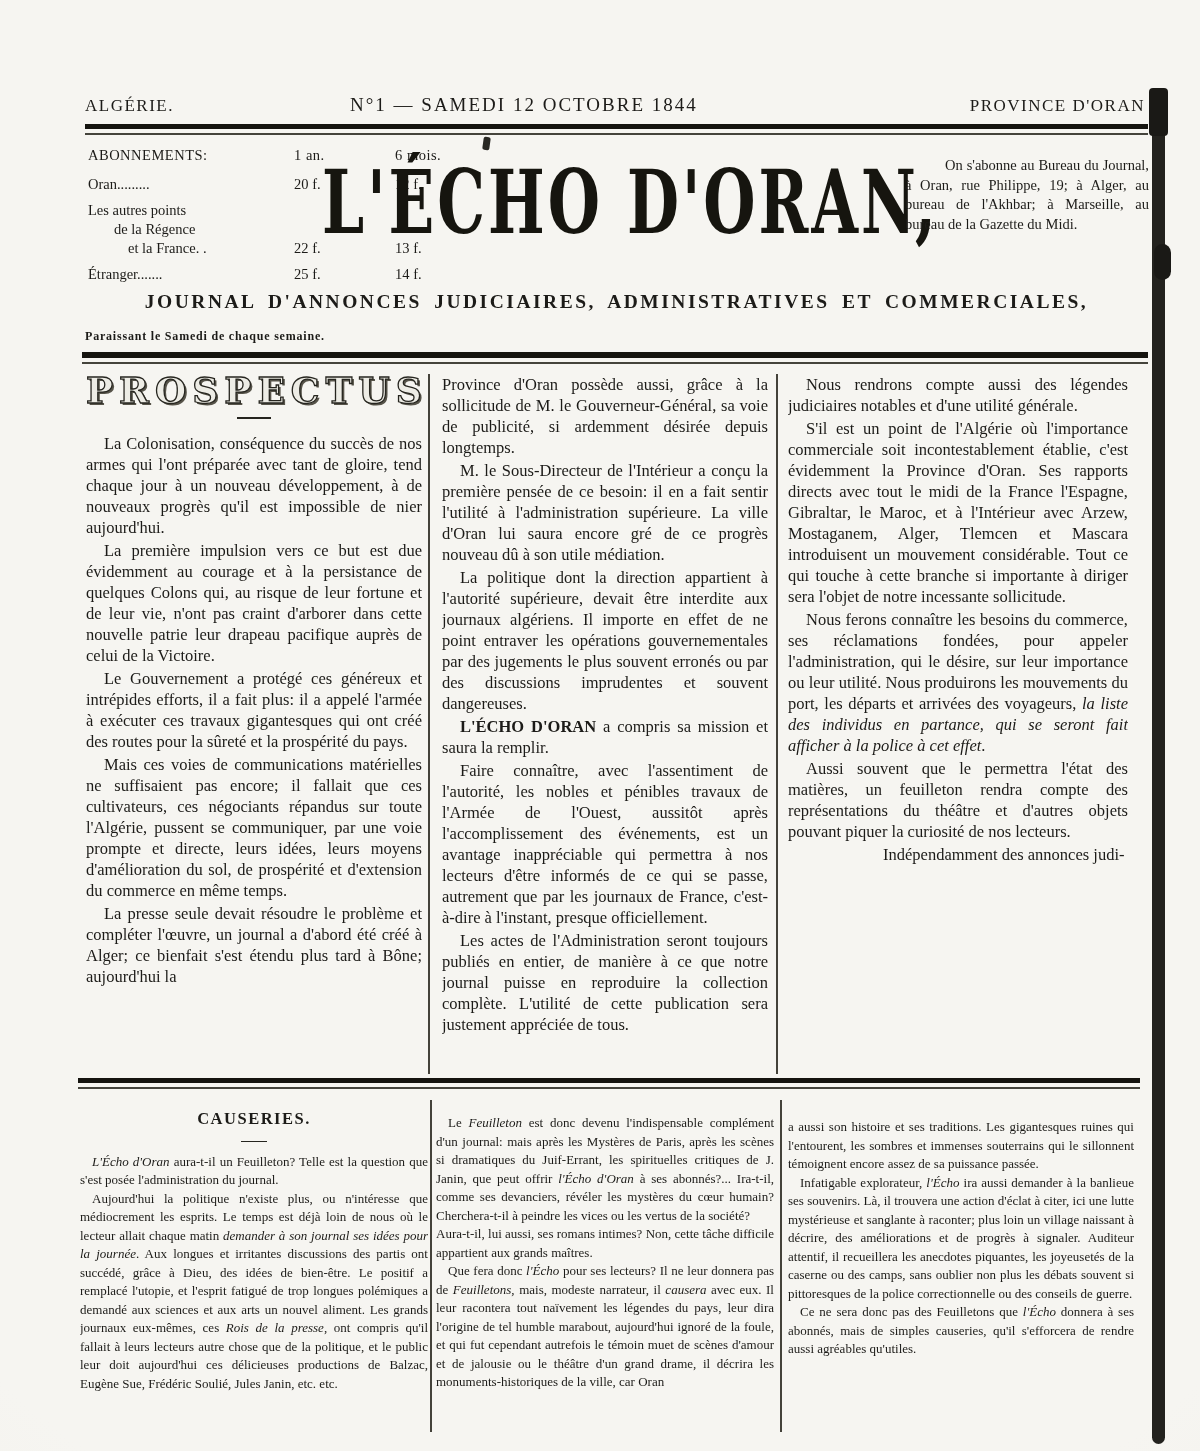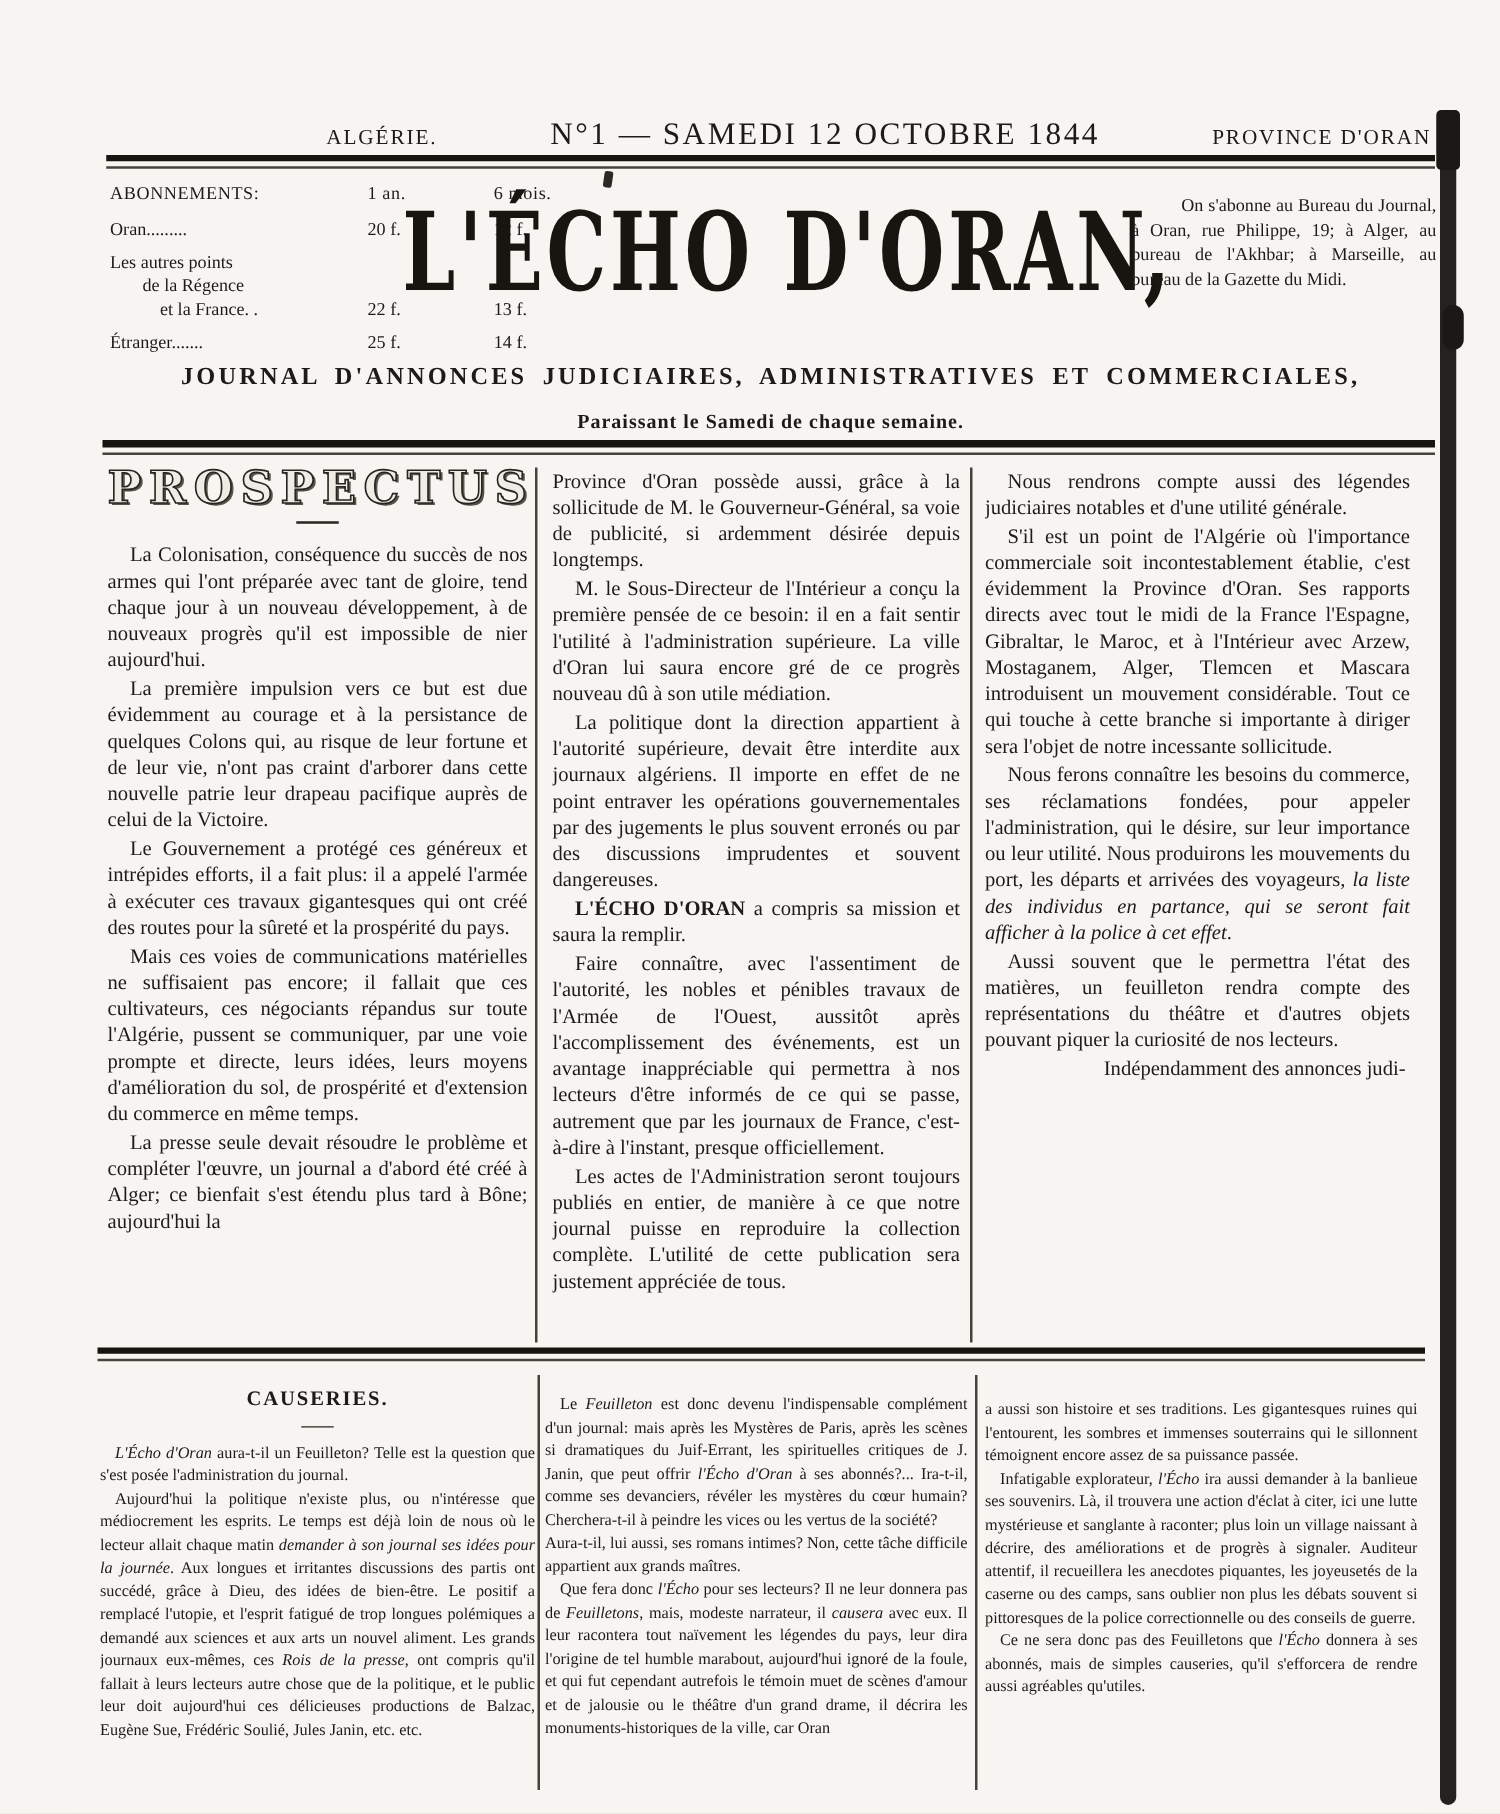--- a/index.html
+++ b/index.html
@@ -3,42 +3,42 @@
 <meta charset="utf-8">
 <style>
   html,body{margin:0;padding:0;background:#dddcd6;}
   .page{
     position:relative;width:1200px;height:1451px;margin:0 auto;overflow:hidden;
     background:radial-gradient(140% 120% at 50% 45%, #f6f5f1 55%, #eeece5 90%, #e6e4db 100%);
     font-family:"Liberation Serif", serif;color:#1c1b18;
   }
   
   .header-row{position:absolute;top:94px;left:85px;width:1060px;display:flex;align-items:baseline;}
-  .h-left{flex:1;text-align:right;font-size:17px;letter-spacing:1.5px;}
-  .h-center{flex:2;text-align:right;font-size:25px;letter-spacing:2px;}
+  .h-left{flex:1;text-align:left;font-size:17px;letter-spacing:1.5px;}
+  .h-center{flex:2;text-align:left;font-size:19px;letter-spacing:2px;}
   .h-right{flex:1;text-align:right;font-size:17px;letter-spacing:1.5px;}
   .rule{position:absolute;background:#15140f;}
   .rule-a {top:124px;left:85px;width:1063px;height:5px;}
   .rule-a2{top:133px;left:85px;width:1063px;height:2px;background:#45443c;}
   
   .rates{position:absolute;left:88px;top:146px;width:310px;font-size:14.5px;line-height:19px;}
   .rates-row{display:grid;grid-template-columns:160px 55px 70px;margin-bottom:7px;gap:46px;}
   .rates-head{margin-bottom:10px;letter-spacing:0.5px;}
   .r-an,.r-mois{align-self:end;}
   .ln{display:block;}
   .ind1{padding-left:26px;}
   .ind2{padding-left:40px;}
   .paper-title{
     position:absolute;left:322px;top:152px;width:580px;text-align:center;white-space:nowrap;
     font-family:"DejaVu Serif", serif;font-weight:700;font-size:60px;letter-spacing:3px;
     transform:scaleY(1.45);transform-origin:top center;color:#16150f;
   }
   .office{position:absolute;left:905px;top:156px;width:244px;font-size:14.5px;line-height:19.5px;text-align:justify;text-indent:40px;}
   .journal-subtitle{position:absolute;top:291px;left:85px;width:1063px;text-align:center;font-weight:700;font-size:19.5px;letter-spacing:2.5px;word-spacing:5px;}
-  .frequency{position:absolute;top:329px;left:85px;width:1063px;text-align:center;font-weight:700;font-size:16px;letter-spacing:0.8px;}
+  .frequency{position:absolute;top:329px;left:85px;width:1063px;font-weight:700;font-size:12px;letter-spacing:0.8px;}
   .rule-b {top:352px;left:82px;width:1066px;height:6px;}
   .rule-b2{top:362px;left:82px;width:1066px;height:2px;background:#45443c;}
   
   .pcol{position:absolute;top:374px;height:702px;overflow:hidden;font-size:16.5px;line-height:21px;text-align:justify;box-sizing:border-box;}
   .pcol p{margin:0 0 2px 0;text-indent:18px;}
   .p-noindent{text-indent:0 !important;}
   .p-shift{text-indent:95px !important;}
   #pcol1{left:86px;width:336px;}
   #pcol2{left:442px;width:326px;}
   #pcol3{left:788px;width:340px;}

